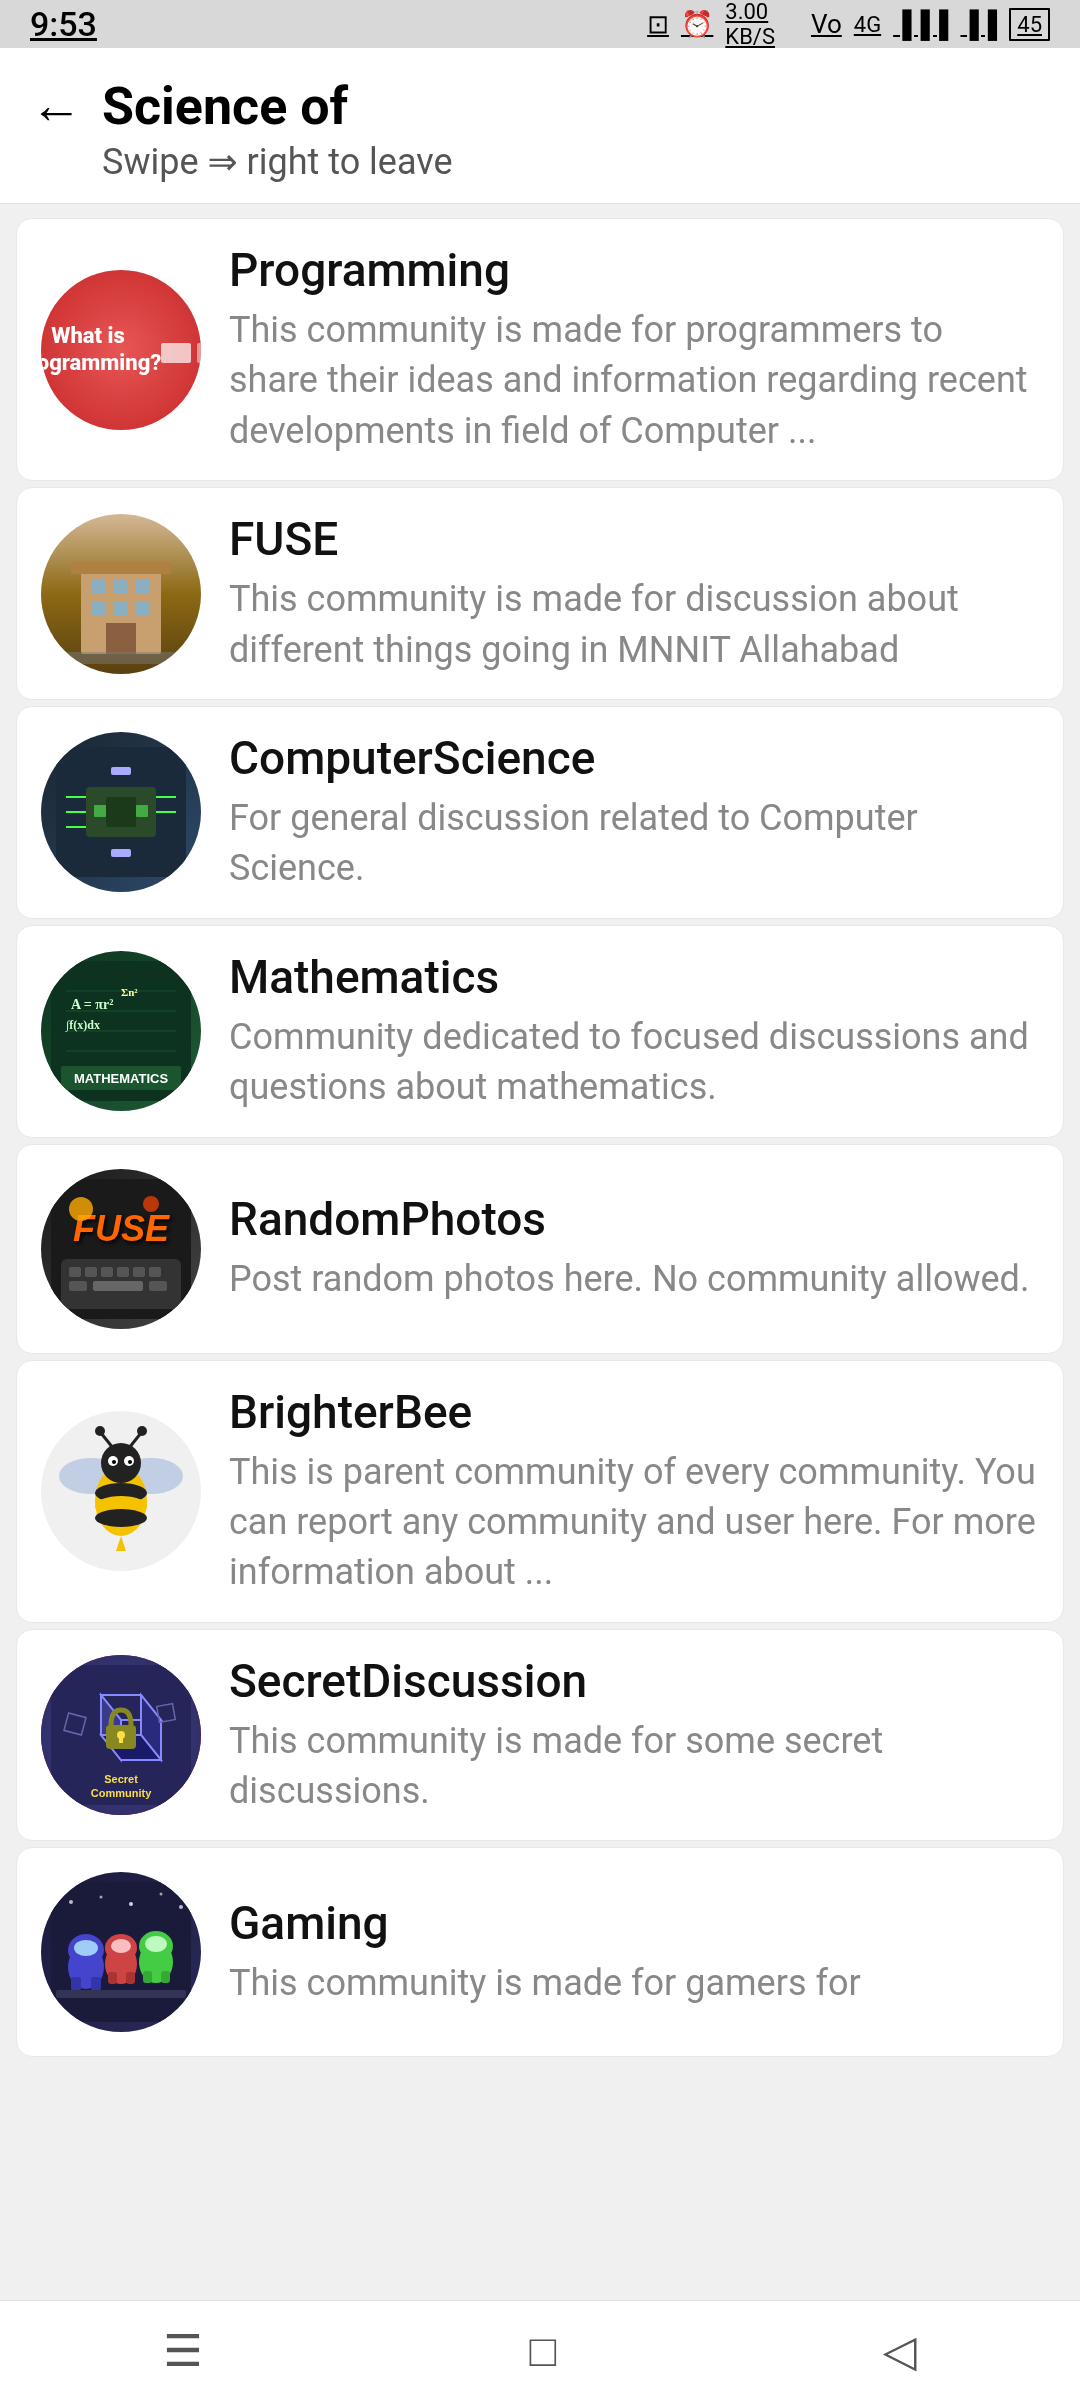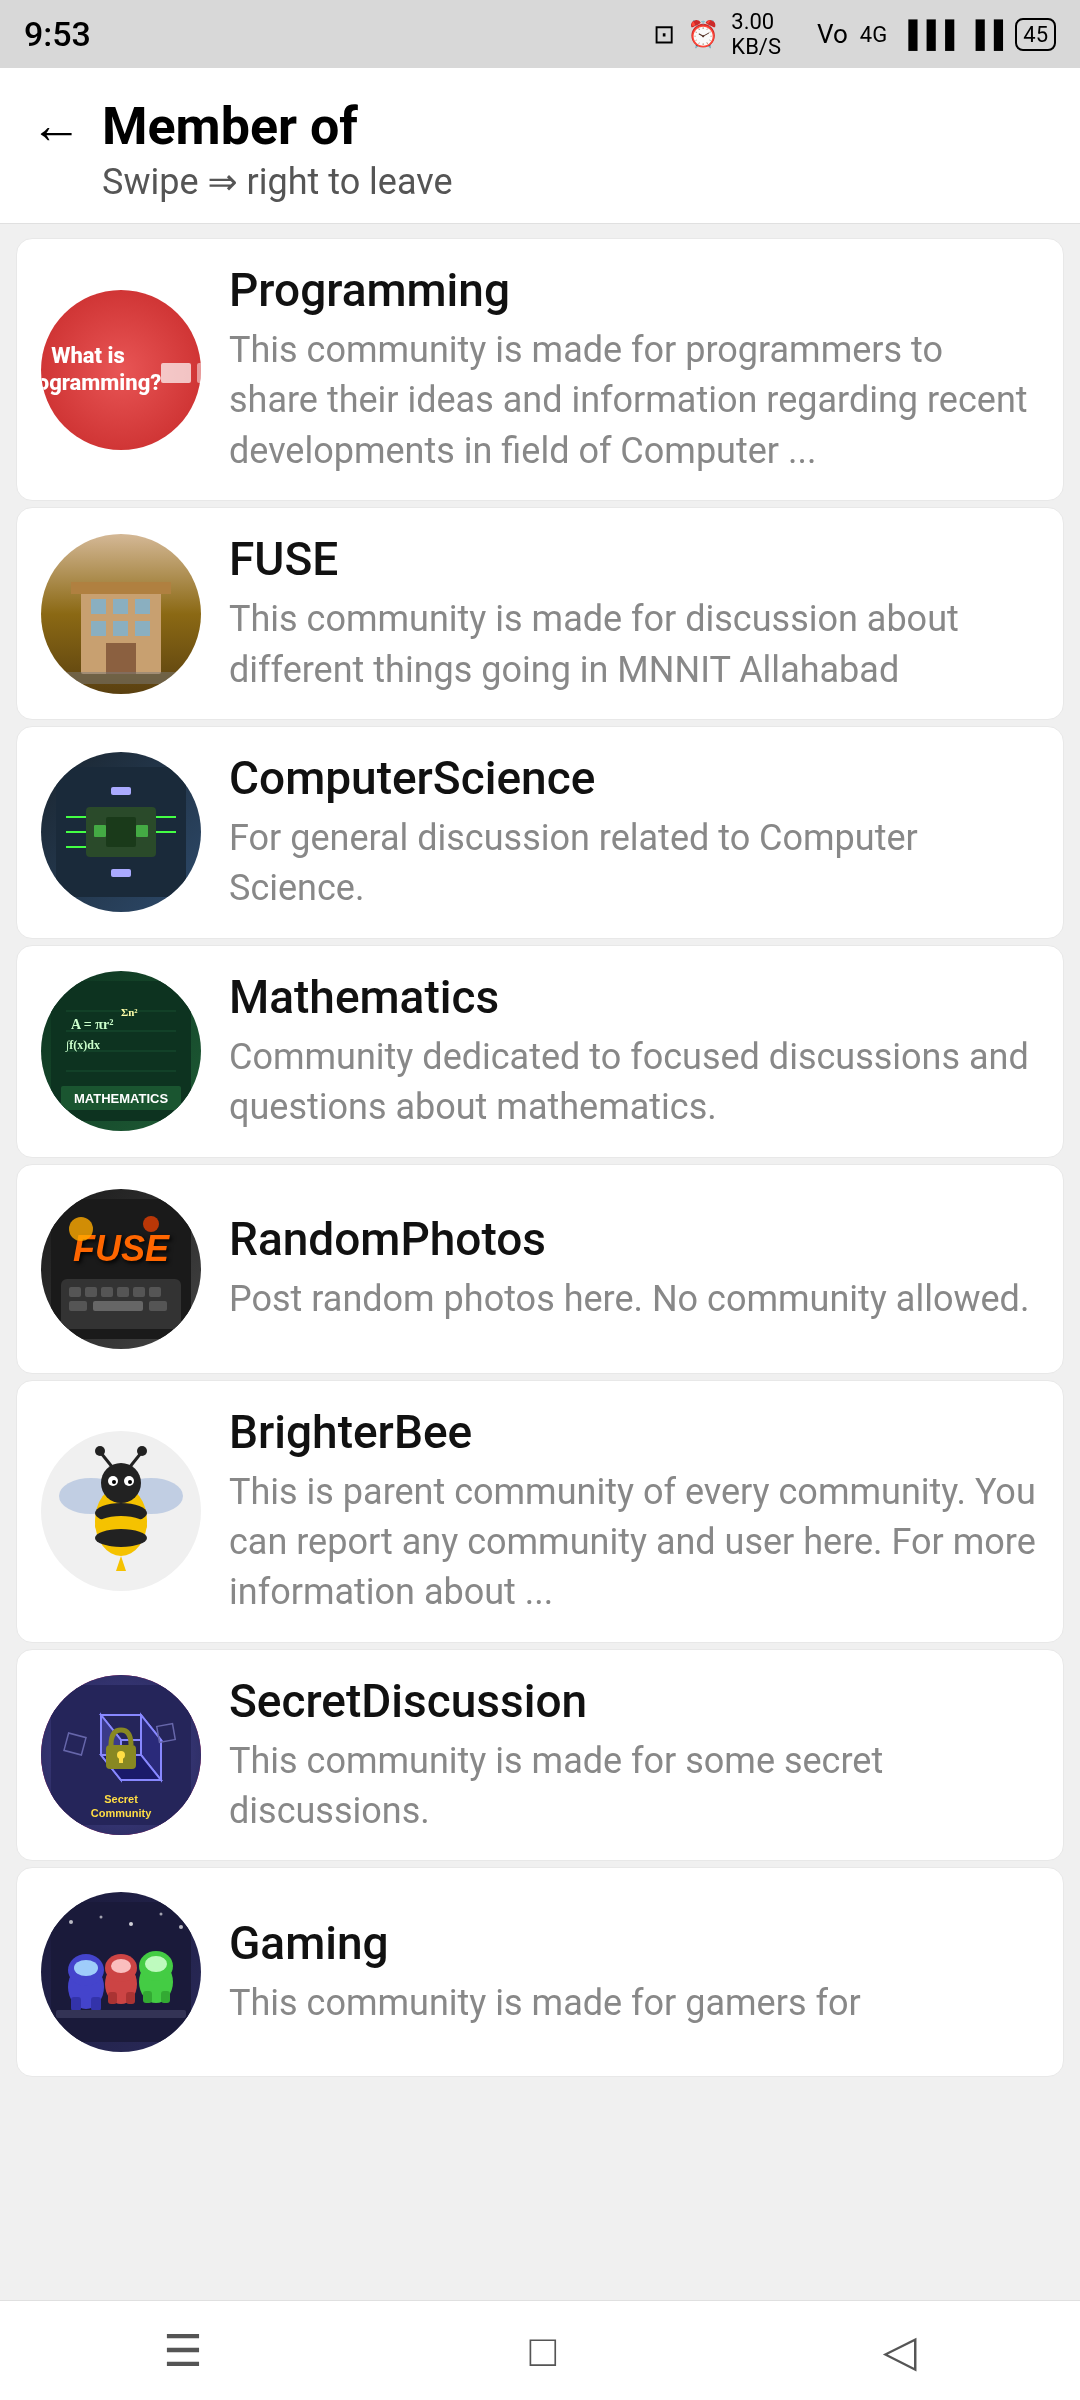--- a/index.html
+++ b/index.html
@@ -9,26 +9,27 @@
       width: 1080px;
       min-height: 2400px;
       background: #f0f0f0;
       font-family: 'Roboto', Arial, sans-serif;
       overflow-x: hidden;
     }
 
     
     .status-bar {
       width: 100%;
-      height: 68px;
+      height: 48px;
       background: #d8d8d8;
       display: flex;
       align-items: center;
       justify-content: space-between;
-      padding: 0 24px;
+      padding: 0 30px;
+      text-decoration: underline;
     }
     .status-time {
       font-size: 34px;
       font-weight: 500;
       color: #000;
     }
     .status-icons {
       display: flex;
       align-items: center;
       gap: 12px;
@@ -250,28 +251,28 @@
 <div class="status-bar">
   <span class="status-time">9:53</span>
   <div class="status-icons">
     <span>⊡</span>
     <span>⏰</span>
     <span style="font-size:22px;">3.00<br>KB/S</span>
     <span style="font-size:26px;margin-left:24px;">Vo</span>
     <span style="font-size:22px;">4G</span>
     <span>▐▐▐</span>
     <span>▐▐</span>
-    <span style="font-size:22px; border:2px solid #000; padding:2px 6px; border-radius:8px;">45</span>
+    <span style="font-size:22px; border:2px solid #000; padding:2px 6px; border-radius:1px;">45</span>
   </div>
 </div>
 
 <div class="header">
   <div class="back-btn">←</div>
   <div class="header-text">
-    <div class="header-title">Member of</div>
+    <div class="header-title">Science of</div>
     <div class="header-subtitle">Swipe ⇒ right to leave</div>
   </div>
 </div>
 
 <div class="list-container">
 
   <div class="community-item">
     <div class="community-avatar avatar-programming">
       <div class="avatar-programming-inner">
         <span class="avatar-programming-text">What is<br>Programming?</span>

